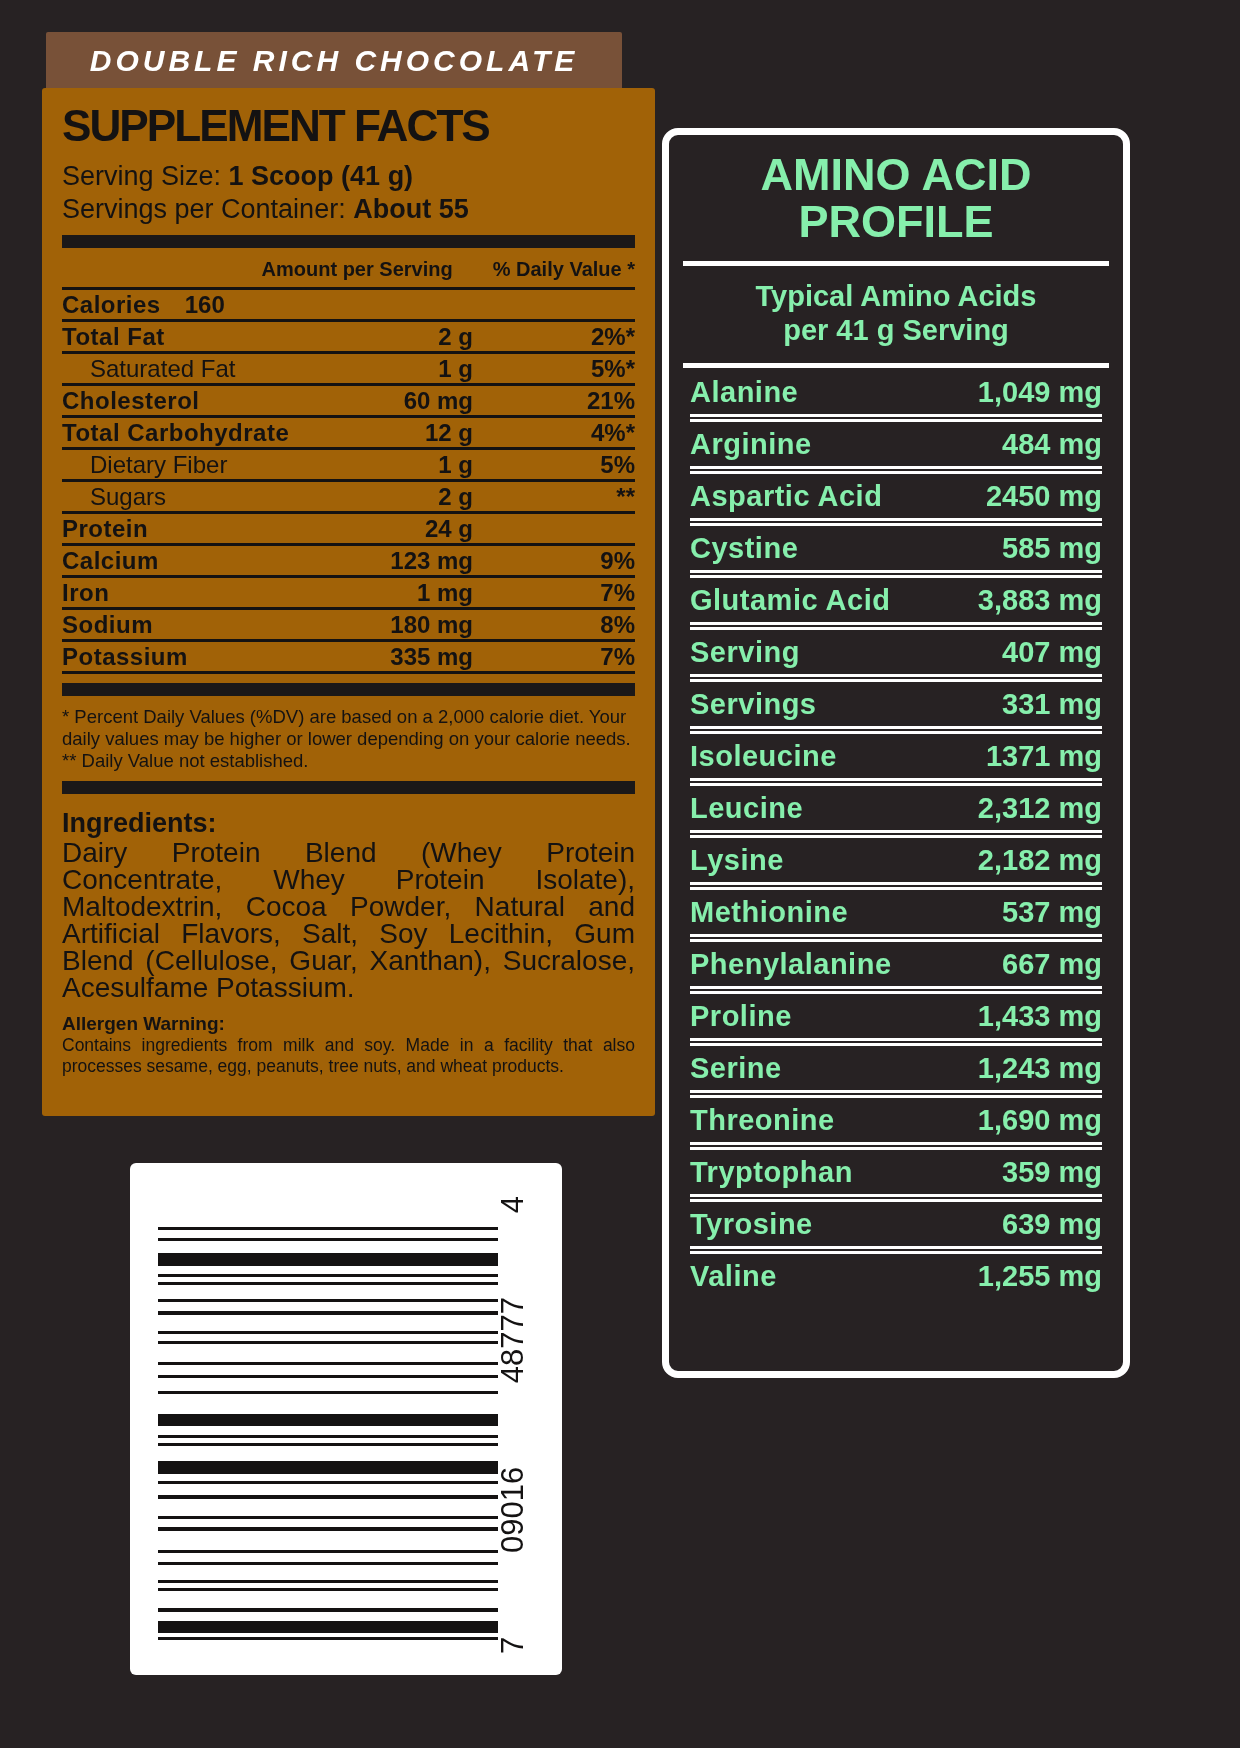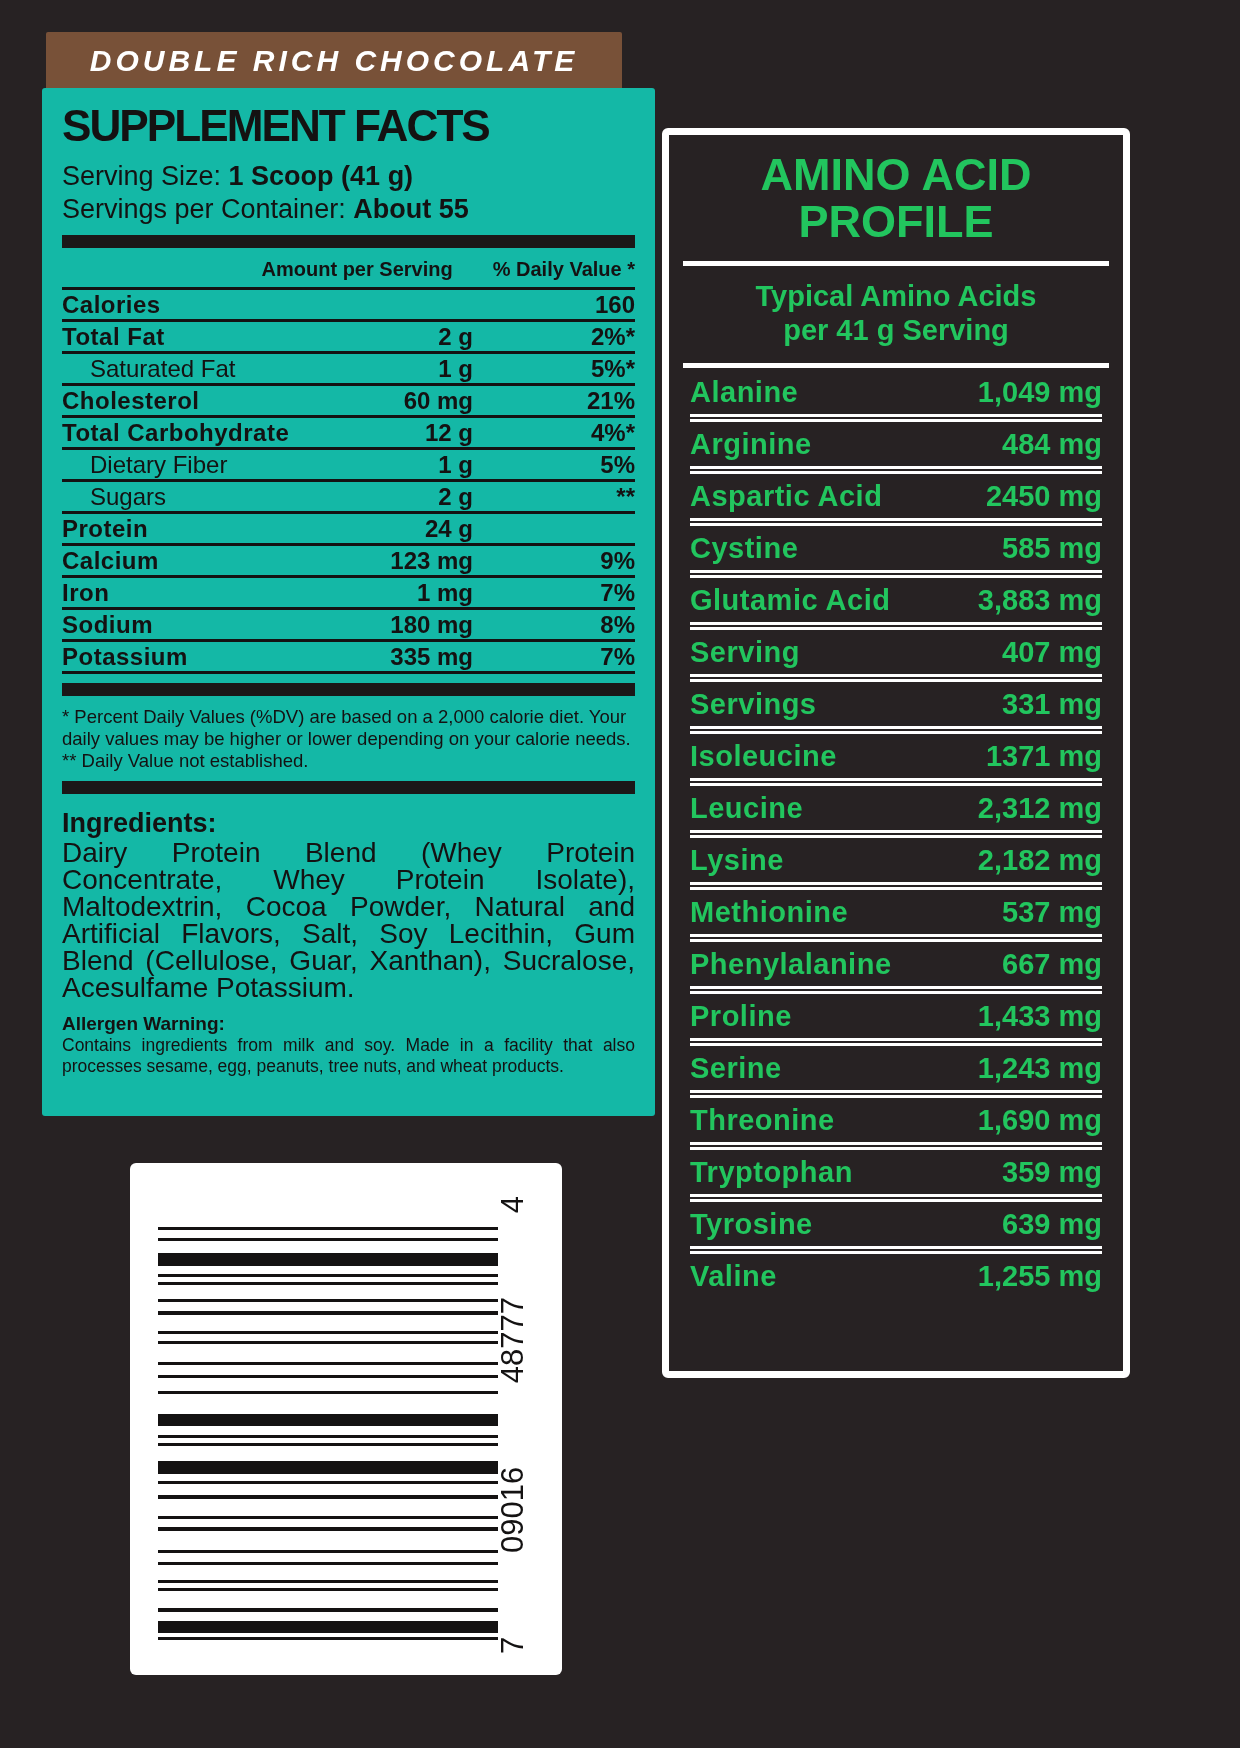--- a/index.html
+++ b/index.html
@@ -15,21 +15,21 @@
     background:#785138;border-radius:2px;
     display:flex;align-items:center;justify-content:center;
   }
   .banner span{
     color:#ffffff;font-weight:bold;font-style:italic;
     font-size:30px;letter-spacing:4px;white-space:nowrap;
   }
   
   .panel{
     position:absolute;left:42px;top:88px;width:613px;height:1028px;
-    background:#14b8a6;color:#141212;border-radius:3px;
+    background:#a16207;color:#141212;border-radius:3px;
     padding:12px 20px;box-sizing:border-box;
   }
   .sf-title{
     font-size:45px;font-weight:bold;letter-spacing:-2px;
     transform:scaleX(.98);transform-origin:left;white-space:nowrap;
   }
   .serving{font-size:27px;line-height:33px;margin-top:8px;}
   .serving .b{font-weight:bold;}
   .bar{height:13px;background:#1b1818;margin-top:9px;}
   .hdr{
@@ -38,31 +38,31 @@
     padding:10px 0 6px;border-bottom:3px solid #141212;
   }
   .row{
     display:flex;align-items:center;height:29px;
     border-bottom:3px solid #141212;font-size:24px;
   }
   .row .lbl{flex:1;font-weight:bold;letter-spacing:.5px;}
   .row.sub .lbl{font-weight:normal;padding-left:28px;letter-spacing:0;}
   .row .amt{width:120px;text-align:right;font-weight:bold;}
   .row .pct{width:162px;text-align:right;font-weight:bold;}
-  .row.calories{justify-content:space-between;gap:24px;}
+  .row.calories{justify-content:flex-start;gap:24px;}
   .row.calories .cal-val{font-weight:bold;}
   .footnote{font-size:18.5px;line-height:22px;margin-top:10px;}
   .ing-title{font-size:27px;font-weight:bold;margin-top:14px;}
   .ing-text{font-size:28px;line-height:27px;text-align:justify;}
   .alg-title{font-size:19px;font-weight:bold;margin-top:12px;}
   .alg-text{font-size:17.5px;line-height:20.5px;text-align:justify;}
   
   .amino{
     position:absolute;left:662px;top:128px;width:468px;height:1250px;
-    border:7px solid #ffffff;border-radius:6px;color:#22c55e;
+    border:7px solid #ffffff;border-radius:16px;color:#86efac;
     box-sizing:border-box;
   }
   .amino-title{
     text-align:center;font-weight:bold;font-size:45px;line-height:47px;
     margin-top:16px;letter-spacing:0;
   }
   .amino-rule{height:5px;background:#ffffff;margin:16px 14px 0;}
   .amino-sub{
     text-align:center;font-weight:bold;font-size:29px;line-height:34px;
     margin-top:13px;

